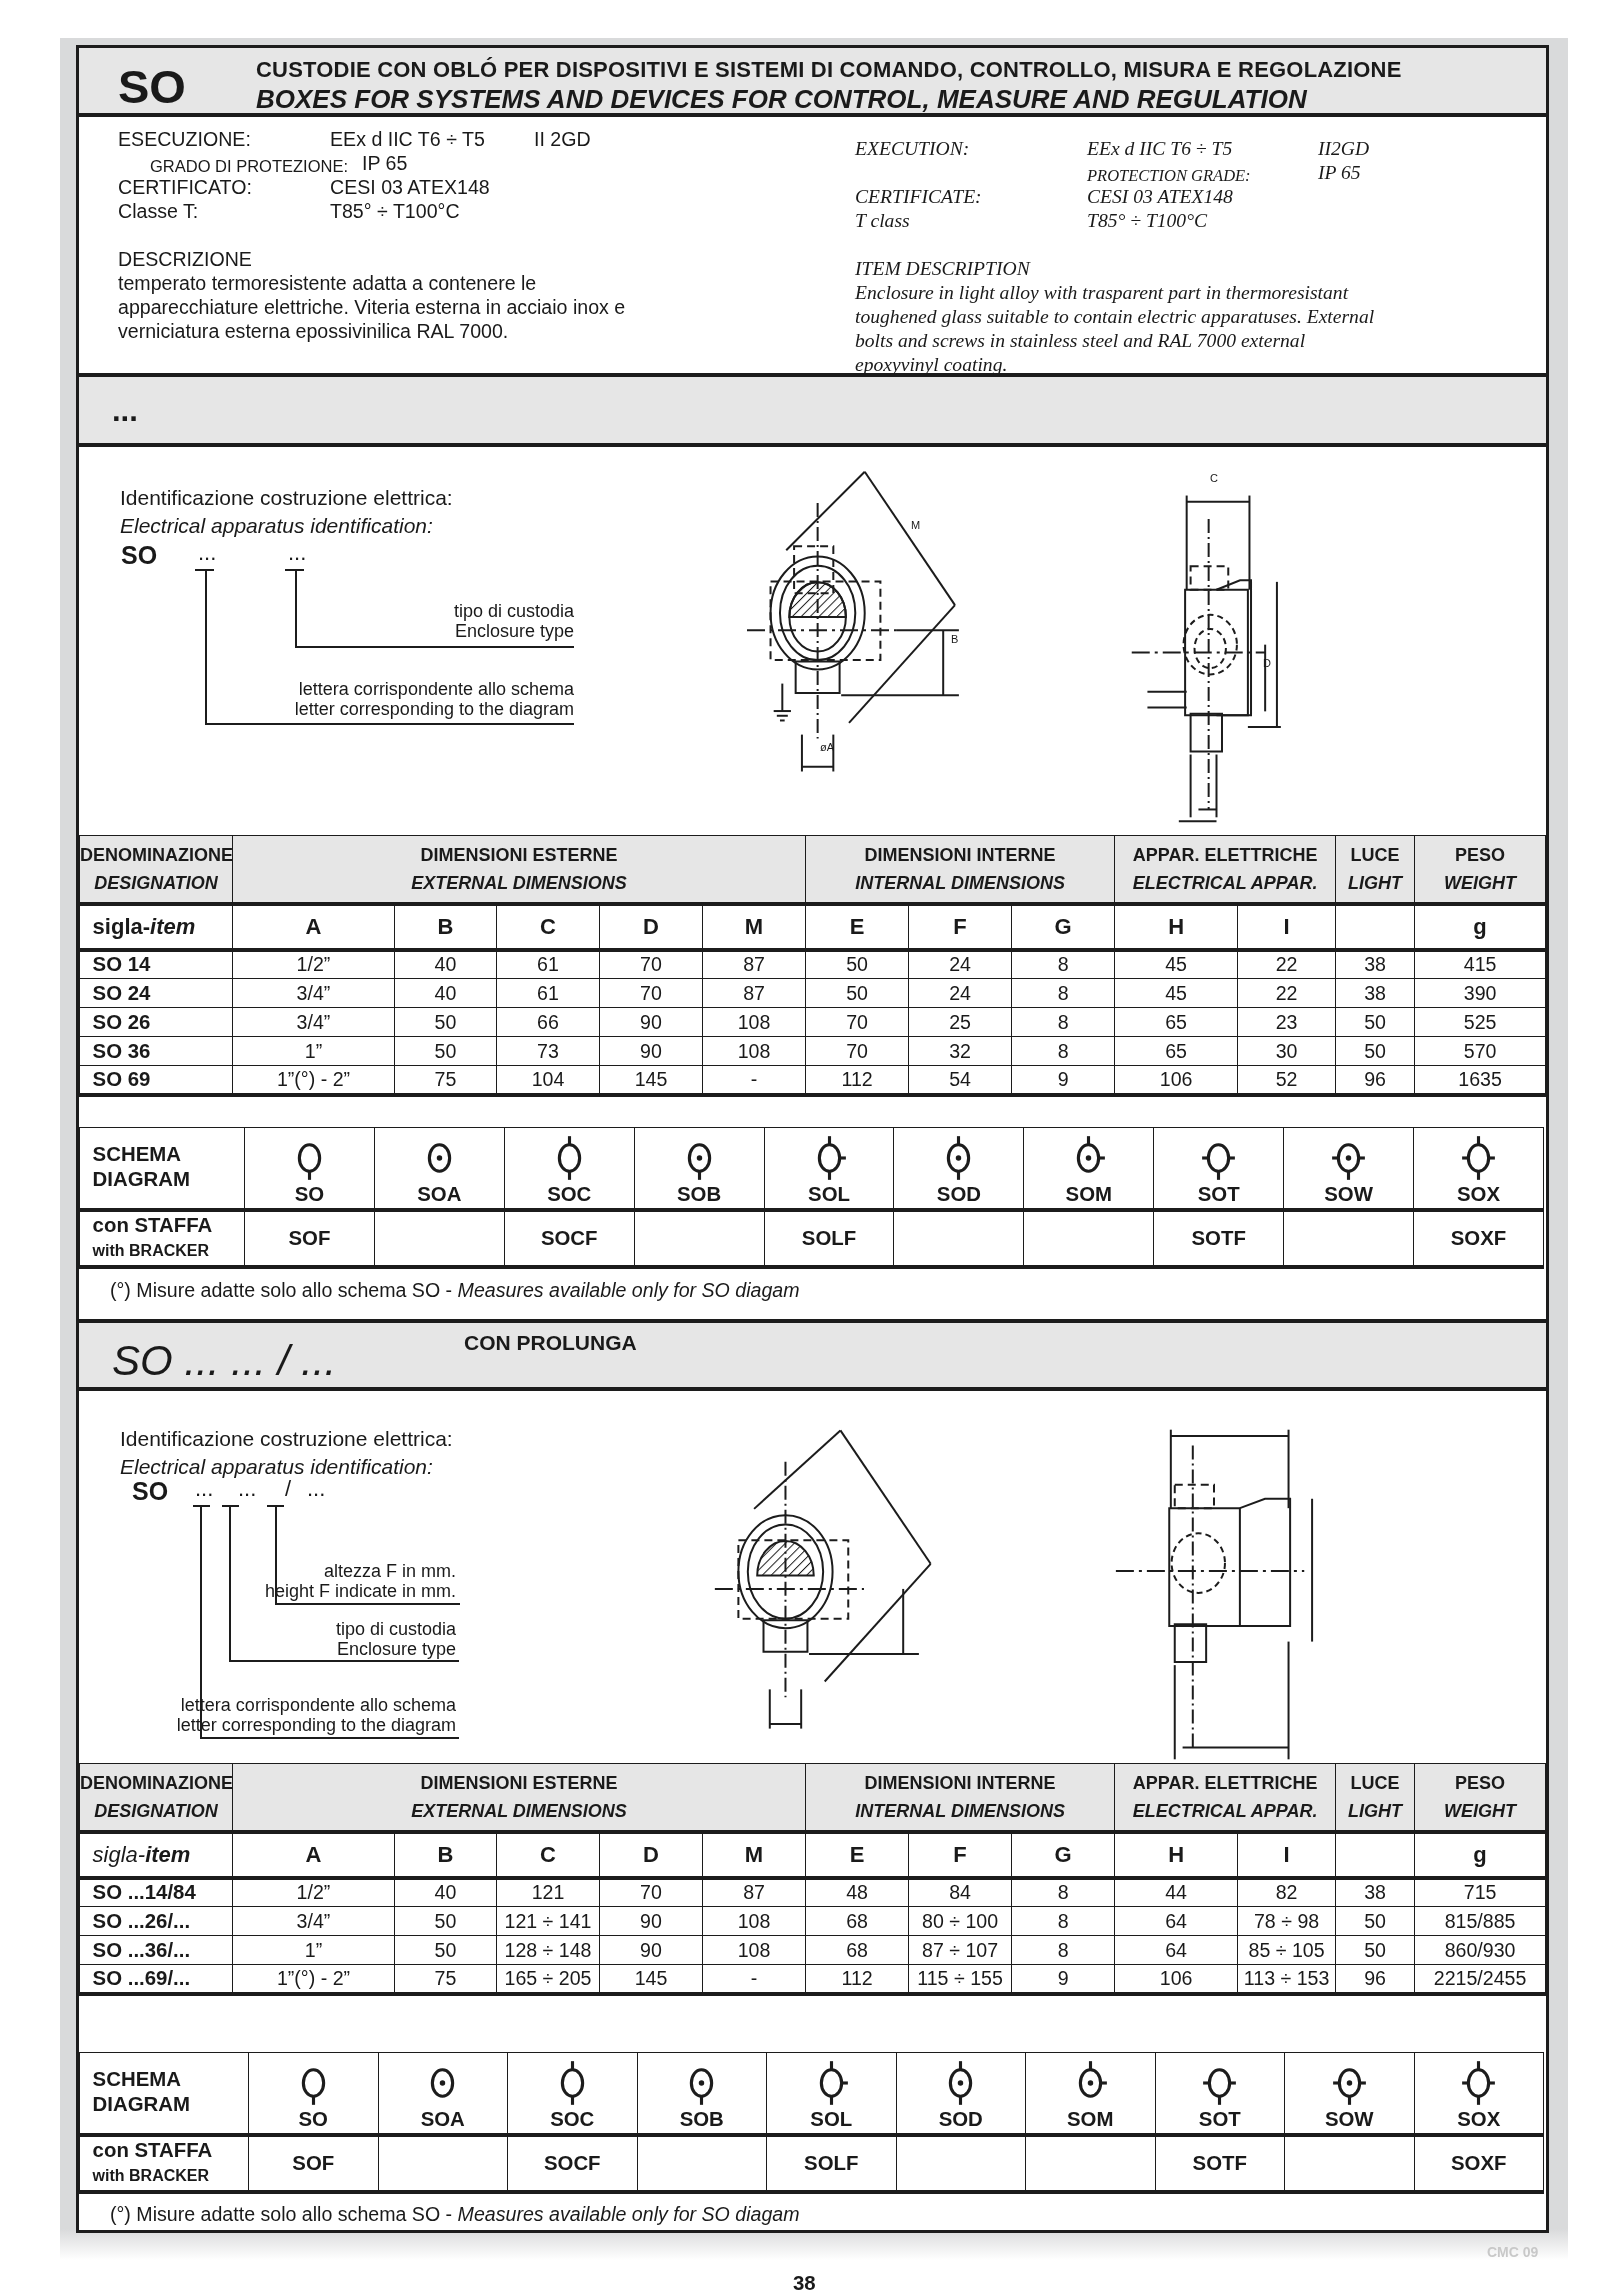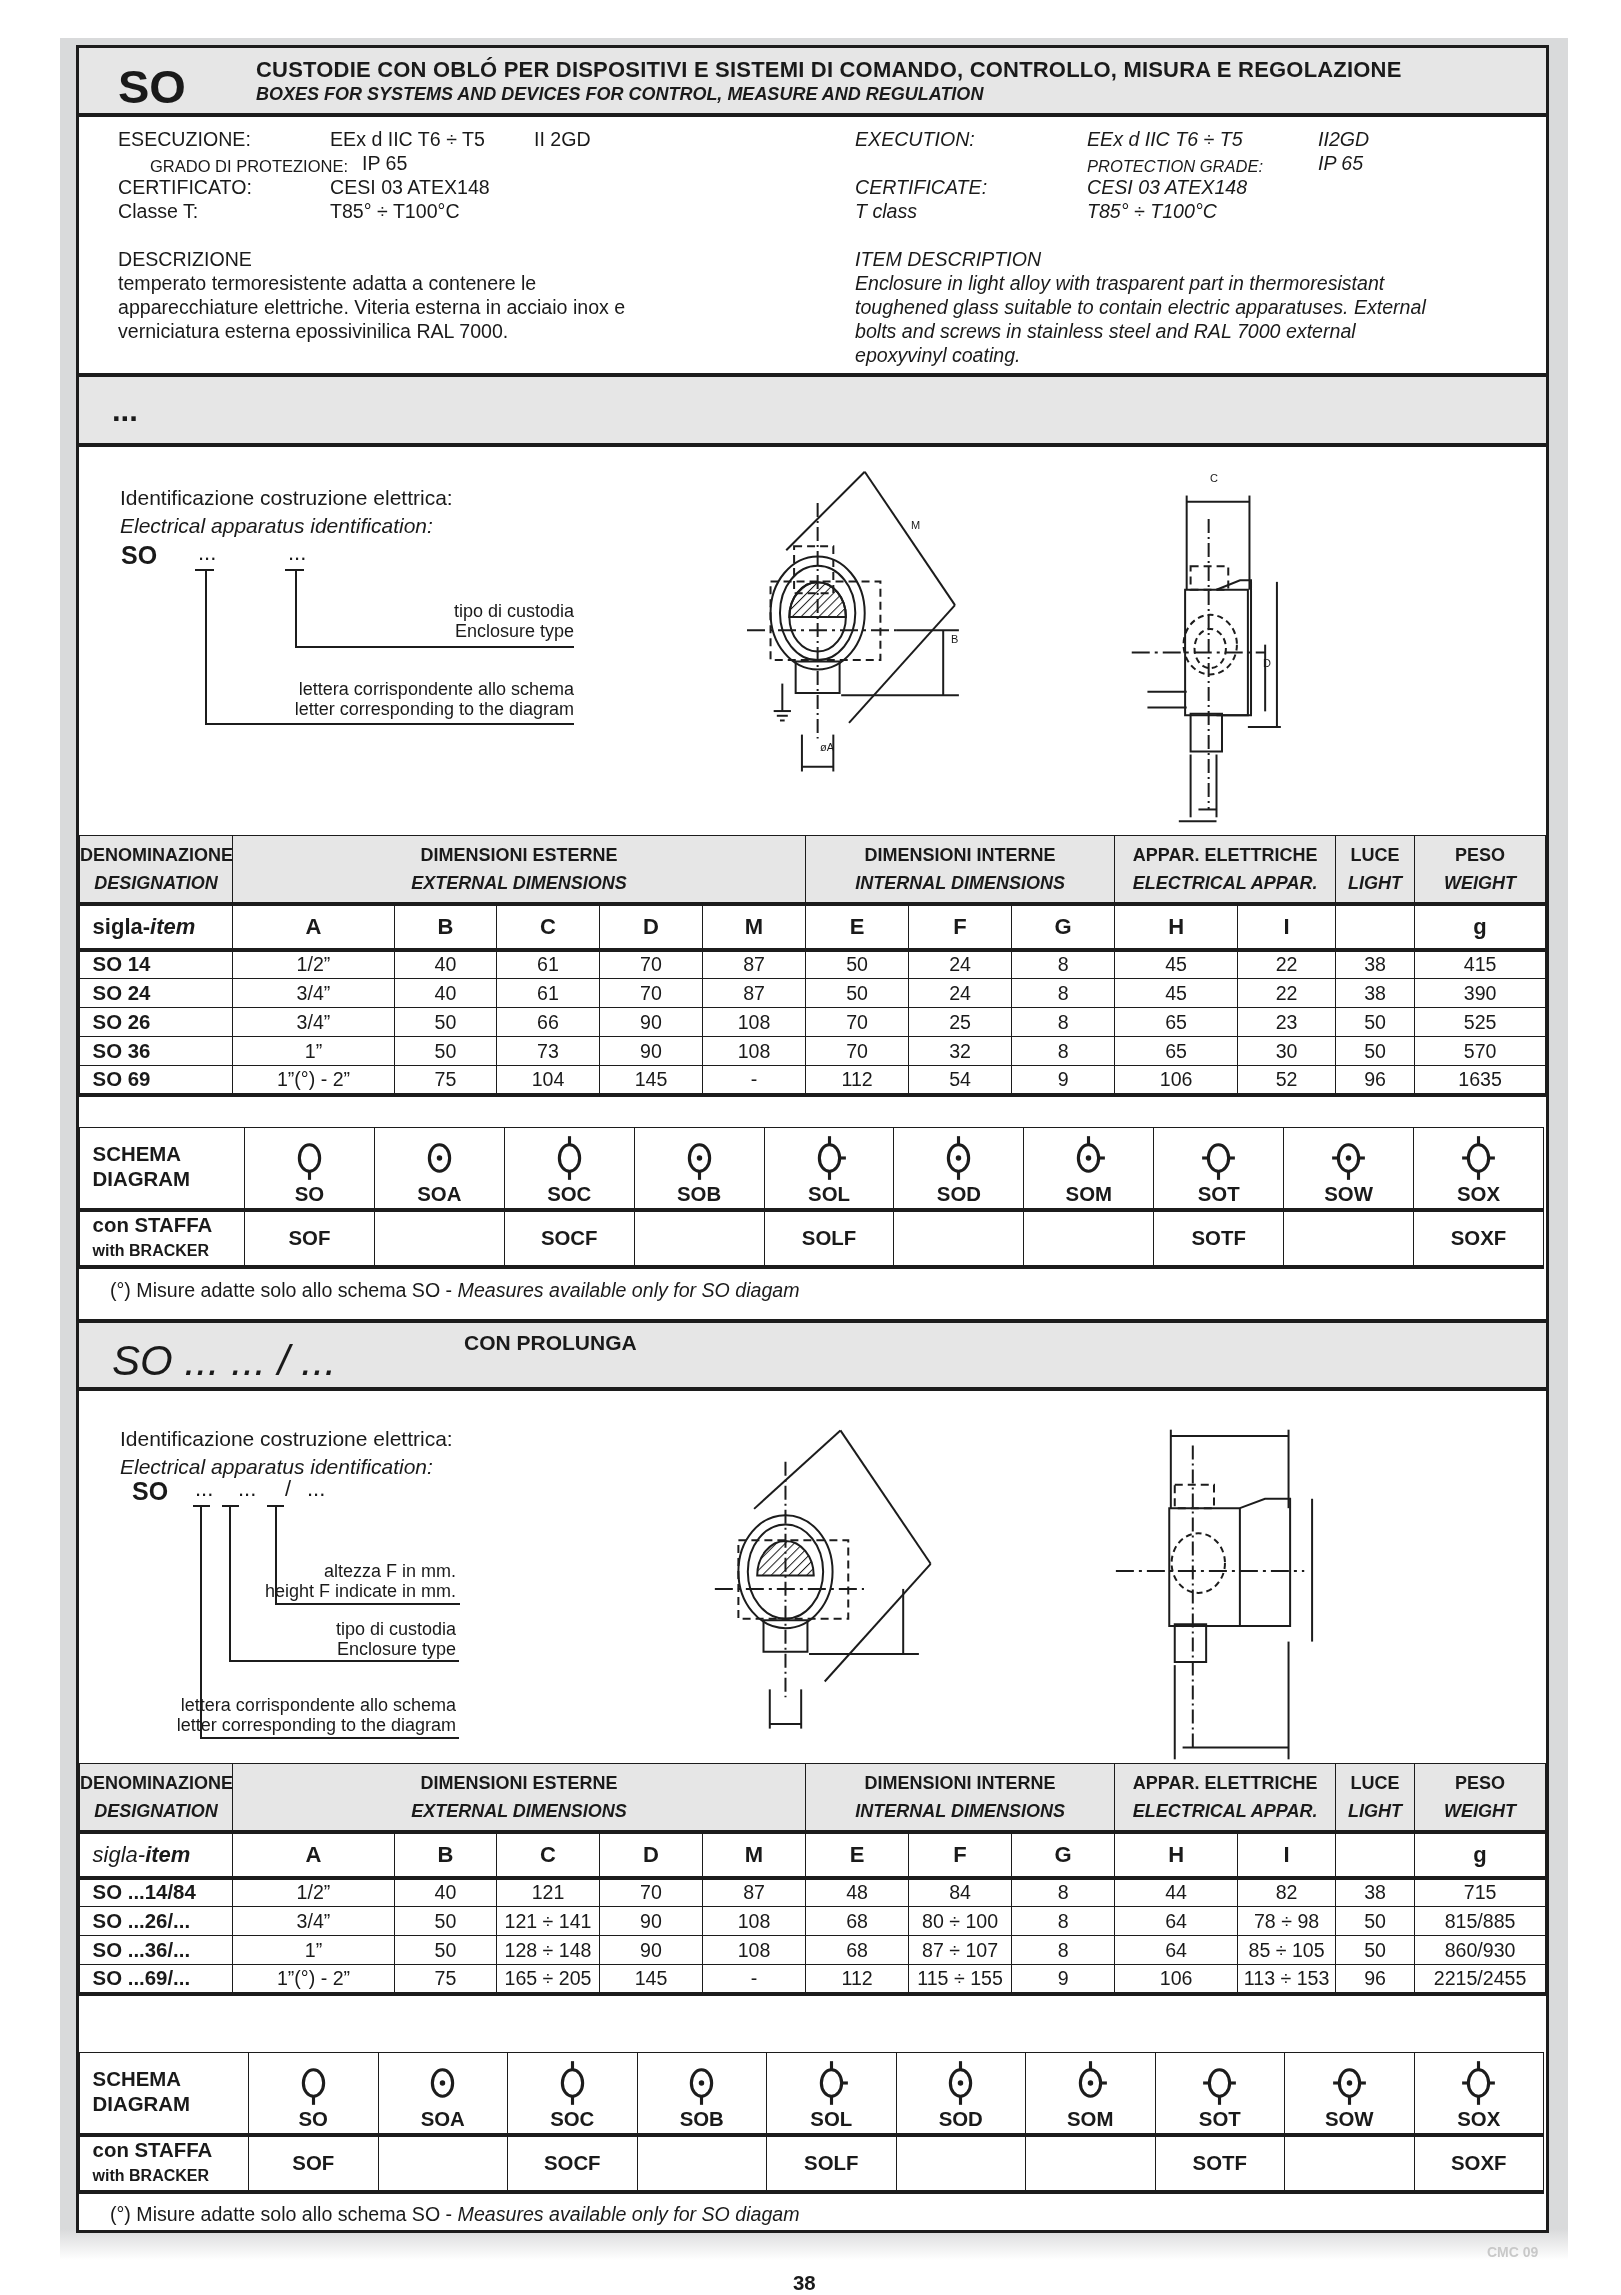--- a/index.html
+++ b/index.html
@@ -8,21 +8,21 @@
   .frame { position: absolute; left: 60px; top: 38px; width: 1508px; height: 2222px;
            background: linear-gradient(#d9dadb, #d9dadb) ; }
   .frame::after { content: ""; position: absolute; left: 0; right: 0; bottom: 0; height: 31px;
            background: linear-gradient(#d9dadb, #ffffff); }
   .sheet { position: absolute; left: 76px; top: 45px; width: 1473px; height: 2188px;
            background: #ffffff; border: 3.9px solid #1c1c1c; z-index: 1; }
   .band { position: absolute; left: 0; right: 0; background: #e6e6e6; border-bottom: 4.7px solid #1c1c1c; }
   .abs { position: absolute; }
   .hdr-so { font-weight: bold; font-size: 47px; left: 39px; top: 11px; }
   .hdr-t1 { font-weight: bold; font-size: 22px; left: 177px; top: 9.4px; letter-spacing: 0.2px; }
-  .hdr-t2 { font-weight: bold; font-style: italic; font-size: 18px; left: 177px; top: 36px; }
+  .hdr-t2 { font-weight: bold; font-style: italic; font-size: 26px; left: 177px; top: 36px; }
   .info { font-size: 19.6px; line-height: 24px; }
   .info .small { font-size: 16.5px; }
   .it { font-style: italic; }
   .dots { font-weight: bold; font-size: 31px; left: 33px; top: 15.7px; }
   .ident { font-size: 21px; line-height: 27.5px; margin-top: 20px; }
   .code { font-weight: bold; font-size: 25px; }
   .blank { font-size: 22px; }
   .line { position: absolute; background: #1c1c1c; }
   .lbl { position: absolute; font-size: 18px; text-align: right; line-height: 19.6px; }
   table.spec { position: absolute; left: 0; width: 1465px; border-collapse: collapse; table-layout: fixed; }
@@ -79,21 +79,21 @@
       <span class="abs" style="left:0">Classe T:</span>
       <span class="abs" style="left:212px">T85° ÷ T100°C</span>
     </div>
     <div style="height:23.6px"></div>
     <div>DESCRIZIONE</div>
     <div>temperato termoresistente adatta a  contenere le</div>
     <div>apparecchiature elettriche. Viteria esterna in acciaio inox e</div>
     <div>verniciatura esterna epossivinilica  RAL 7000.</div>
   </div>
 
-  <div class="abs info it" style="left:776px;top:79px;width:691px;">
+  <div class="abs info it" style="left:776px;top:89px;width:691px;font-family:Liberation Serif, serif;">
     <div style="position:relative;height:24px;">
       <span class="abs" style="left:0">EXECUTION:</span>
       <span class="abs" style="left:232px">EEx d IIC T6 ÷ T5</span>
       <span class="abs" style="left:463px">II2GD</span>
     </div>
     <div style="position:relative;height:24px;">
       <span class="abs" style="left:232px;top:3.1px;font-size:16.5px">PROTECTION GRADE:</span>
       <span class="abs" style="left:463px">IP 65</span>
     </div>
     <div style="position:relative;height:24px;">

